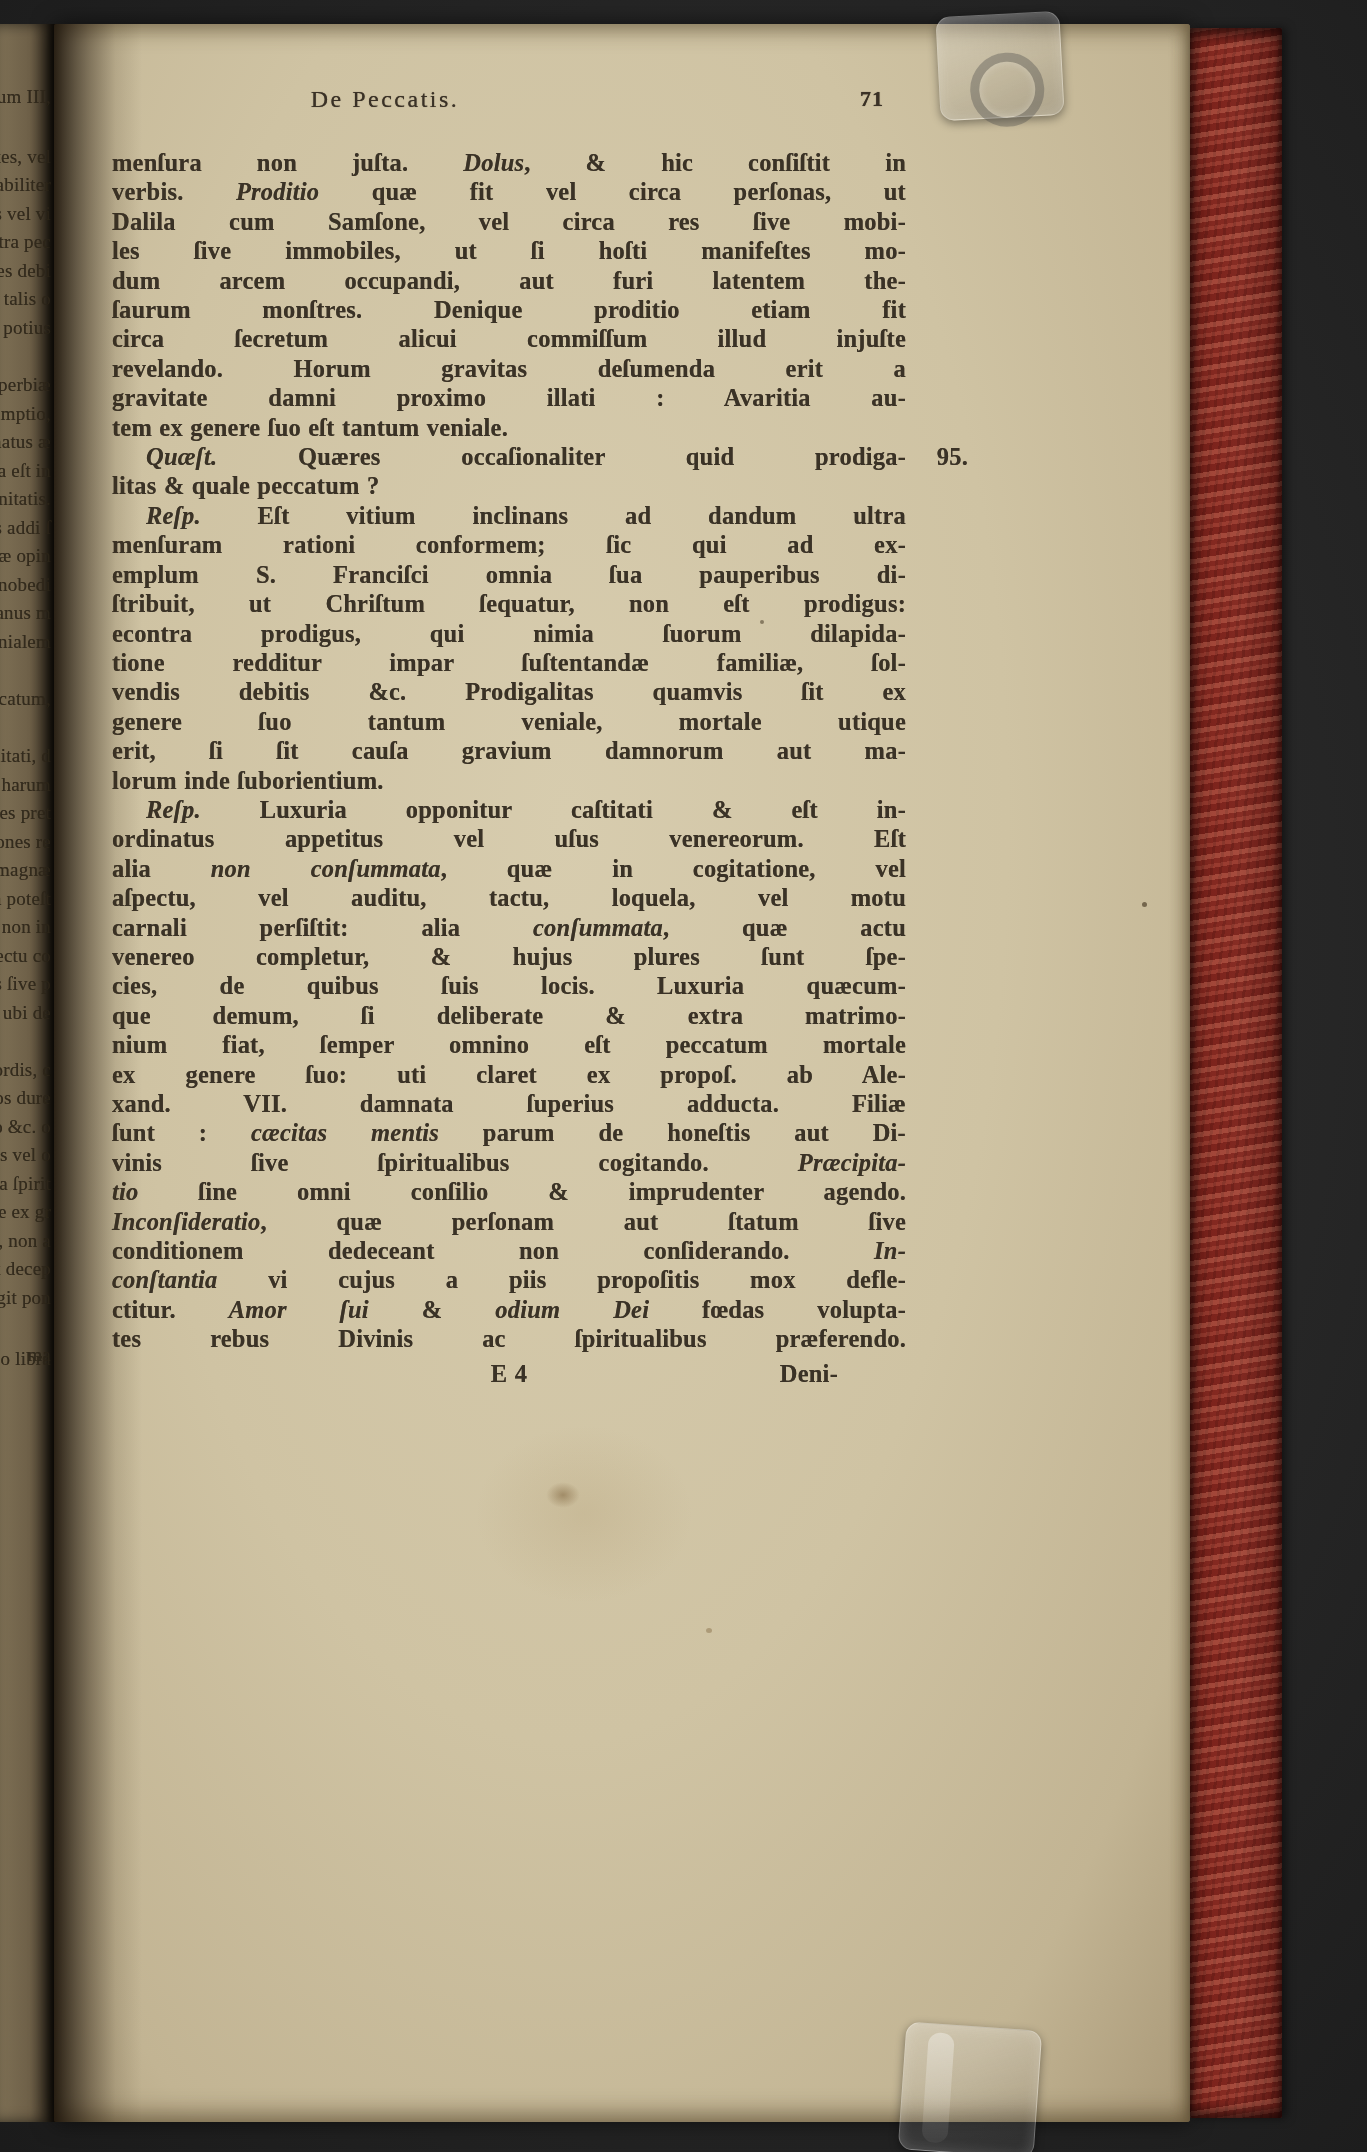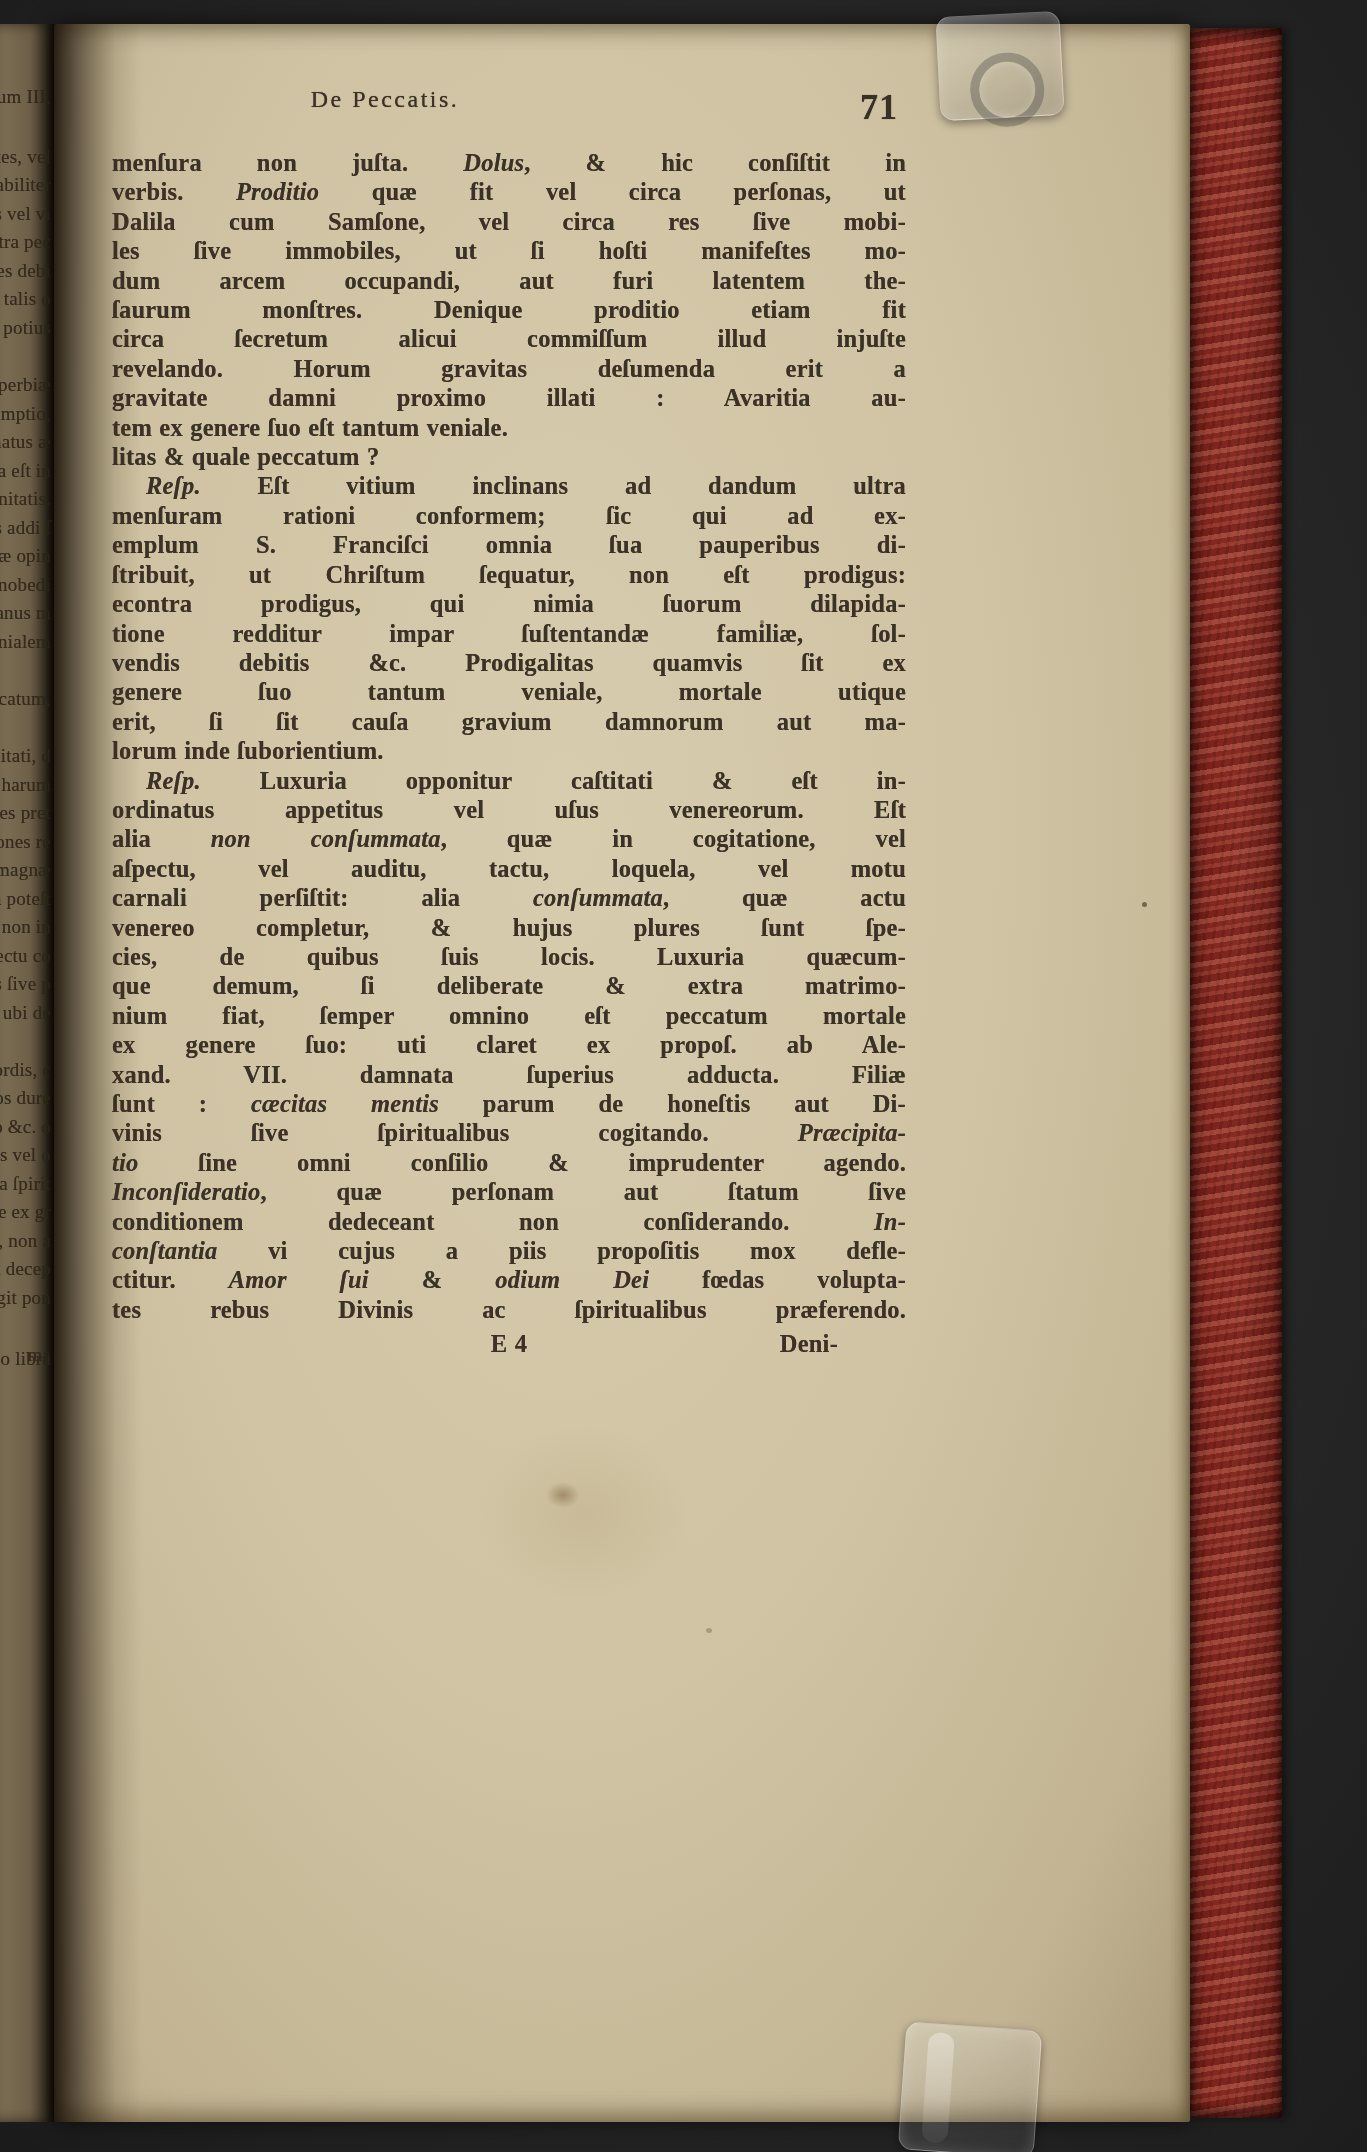--- a/index.html
+++ b/index.html
@@ -32,21 +32,21 @@
   #stain-2{left:420px;top:1400px;width:220px;height:180px;
            background:radial-gradient(ellipse,rgba(150,120,70,.14) 0%,rgba(150,120,70,0) 70%);}
   #speck-1{left:1088px;top:878px;width:5px;height:5px;background:rgba(60,45,25,.6);}
   #speck-2{left:706px;top:596px;width:4px;height:4px;background:rgba(60,45,25,.5);}
   #speck-3{left:652px;top:1604px;width:6px;height:5px;background:rgba(110,80,40,.35);}
 
   
   #header-row{position:absolute;left:58px;top:62px;width:794px;height:48px;color:#3a3126;}
   #page-title{position:absolute;left:273px;transform:translateX(-50%);font-size:24px;letter-spacing:2.5px;
               text-shadow:0 0 .7px rgba(50,42,30,.8);}
-  #page-number{position:absolute;left:748px;font-size:36px;font-weight:bold;letter-spacing:1px;
+  #page-number{position:absolute;left:748px;font-size:22px;font-weight:bold;letter-spacing:1px;
                text-shadow:0 0 .8px rgba(50,42,30,.9);}
 
   
   #text-block{position:absolute;left:58px;top:124px;width:794px;color:#3a3226;
               font-size:24.5px;line-height:29.4px;letter-spacing:.2px;word-spacing:1px;
               text-shadow:0 0 .6px rgba(55,45,32,.65);}
   .line{position:relative;text-align:justify;text-align-last:left;white-space:normal;font-weight:bold;}
   .line.j{text-align-last:justify;}
   .line.ind{text-indent:34px;}
   .line i{font-weight:bold;}
@@ -144,20 +144,21 @@
       <div class="line j"><span>menſura non juſta.  </span><i>Dolus</i><span>, &amp; hic conſiſtit in</span></div>
         <div class="line j"><span>verbis.  </span><i>Proditio</i><span> quæ fit vel circa perſonas, ut</span></div>
         <div class="line j"><span>Dalila cum Samſone, vel circa res ſive mobi-</span></div>
         <div class="line j"><span>les ſive immobiles, ut ſi hoſti manifeſtes mo-</span></div>
         <div class="line j"><span>dum arcem occupandi, aut furi latentem the-</span></div>
         <div class="line j"><span>ſaurum monſtres.  Denique proditio etiam fit</span></div>
         <div class="line j"><span>circa ſecretum alicui commiſſum illud injuſte</span></div>
         <div class="line j"><span>revelando.  Horum gravitas deſumenda erit a</span></div>
         <div class="line j"><span>gravitate damni proximo illati :  Avaritia au-</span></div>
         <div class="line"><span>tem ex genere ſuo eſt tantum veniale.</span></div>
+        <div class="line j ind"><i>Quæſt.</i><span> Quæres occaſionaliter quid prodiga-</span><span class="mnum">95.</span></div>
         <div class="line"><span>litas &amp; quale peccatum ?</span></div>
         <div class="line j ind"><i>Reſp.</i><span> Eſt vitium inclinans ad dandum ultra</span></div>
         <div class="line j"><span>menſuram rationi conformem;  ſic qui ad ex-</span></div>
         <div class="line j"><span>emplum S. Franciſci omnia ſua pauperibus di-</span></div>
         <div class="line j"><span>ſtribuit, ut Chriſtum ſequatur, non eſt prodigus:</span></div>
         <div class="line j"><span>econtra prodigus, qui nimia ſuorum dilapida-</span></div>
         <div class="line j"><span>tione redditur impar ſuſtentandæ familiæ, ſol-</span></div>
         <div class="line j"><span>vendis debitis &amp;c. Prodigalitas quamvis ſit ex</span></div>
         <div class="line j"><span>genere ſuo tantum veniale, mortale utique</span></div>
         <div class="line j"><span>erit, ſi ſit cauſa gravium damnorum aut ma-</span></div>

